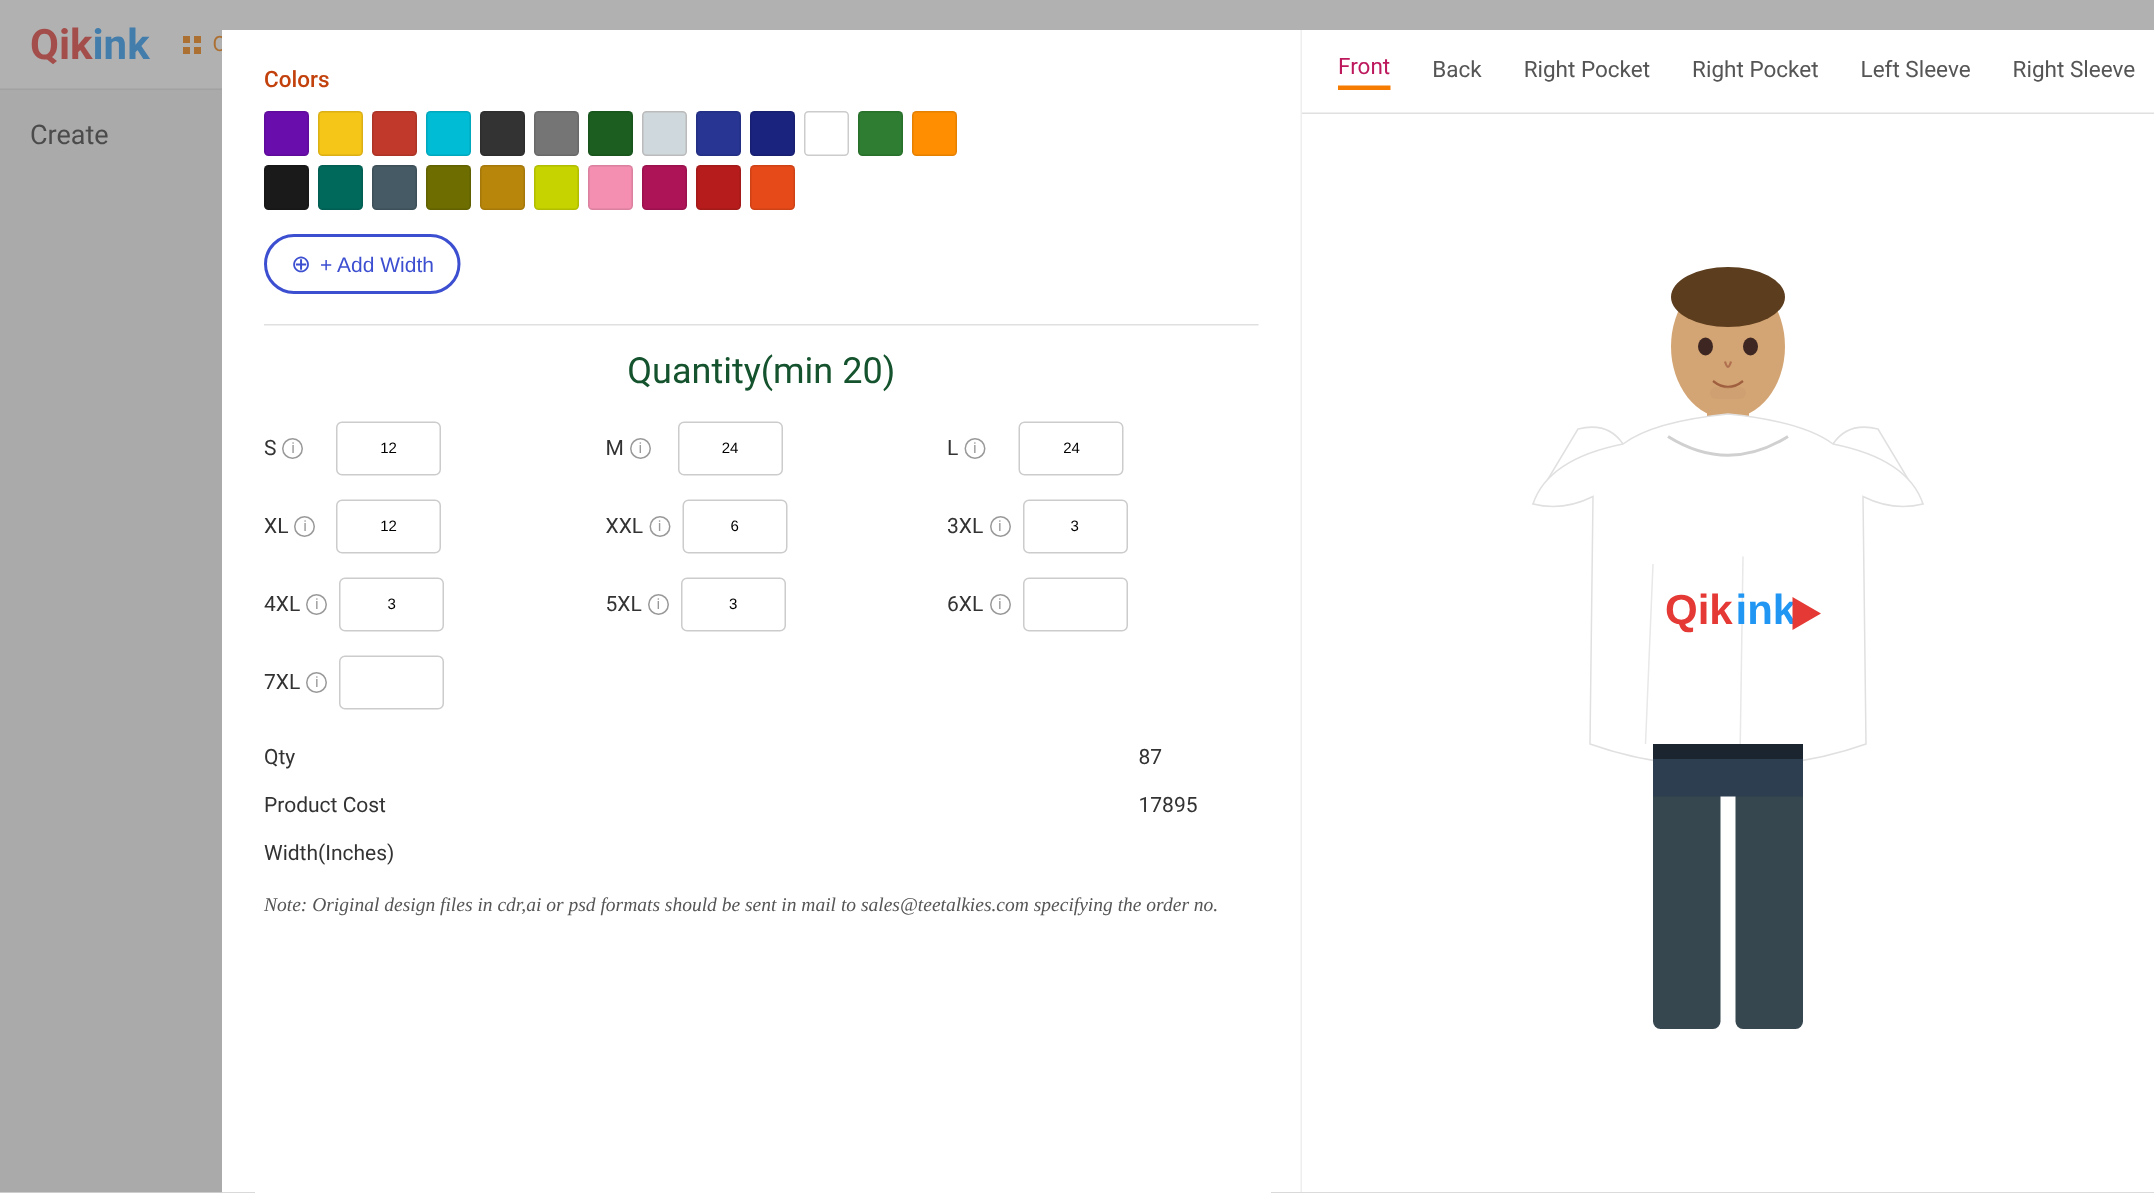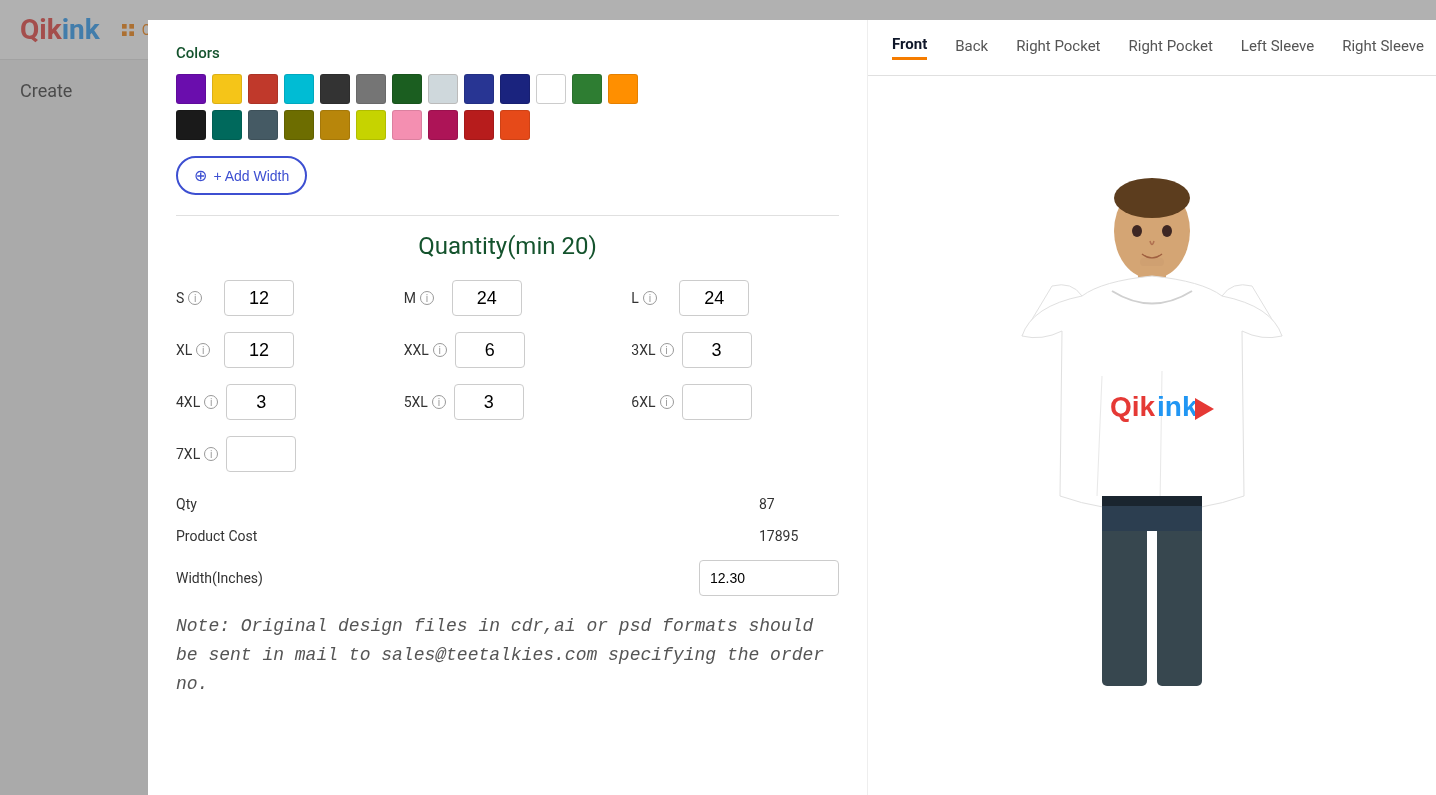--- a/index.html
+++ b/index.html
@@ -104,21 +104,21 @@
     .left-panel {
       width: 720px;
       padding: 24px 28px;
       overflow-y: auto;
       border-right: 1px solid #eee;
     }
 
     
     .section-label {
       font-size: 15px;
-      color: #14532d;
+      color: #c2410c;
       font-weight: 500;
       margin-bottom: 12px;
     }
 
     .colors-grid {
       display: flex;
       flex-direction: column;
       gap: 6px;
       margin-bottom: 16px;
     }
@@ -198,21 +198,21 @@
       justify-content: center;
       cursor: pointer;
     }
 
     .qty-input {
       width: 70px;
       height: 36px;
       border: 1px solid #ccc;
       border-radius: 4px;
       padding: 0 8px;
-      font-size: 18px;
+      font-size: 10px;
       text-align: center;
     }
 
     
     .summary-section {
       margin-top: 8px;
     }
 
     .summary-row {
       display: flex;
@@ -236,24 +236,24 @@
     .summary-input {
       width: 140px;
       height: 36px;
       border: 1px solid #ccc;
       border-radius: 4px;
       padding: 0 10px;
       font-size: 14px;
     }
 
     .note-text {
-      font-size: 18px;
+      font-size: 13px;
       color: #555;
       font-style: italic;
-      font-family: Liberation Mono, monospace;
+      font-family: Liberation Serif, serif;
       line-height: 1.6;
       margin-top: 16px;
     }
 
     
     .right-panel {
       flex: 1;
       display: flex;
       flex-direction: column;
       overflow: hidden;
@@ -271,23 +271,23 @@
 
     .tab-item {
       font-size: 15px;
       color: #555;
       cursor: pointer;
       padding-bottom: 4px;
       white-space: nowrap;
     }
 
     .tab-item.active {
-      color: #0f172a;
+      color: #be185d;
       border-bottom: 3px solid #f57c00;
-      font-weight: 700;
+      font-weight: 400;
     }
 
     
     .product-area {
       flex: 1;
       display: flex;
       align-items: center;
       justify-content: center;
       background: white;
       overflow: hidden;
@@ -456,21 +456,20 @@
       </div>
 
 
       <div class="summary-row">
         <span class="summary-label">Product Cost</span>
         <span class="summary-value">17895</span>
       </div>
 
       <div class="summary-row">
         <span class="summary-label">Width(Inches)</span>
-        <input class="summary-input" type="text" value="12.30" style="">
       </div>
 
     </div>
 
     <div class="note-text">Note: Original design files in cdr,ai or psd formats should
 be sent in mail to sales@teetalkies.com specifying the order
 no.</div>
 
   </div>
 

